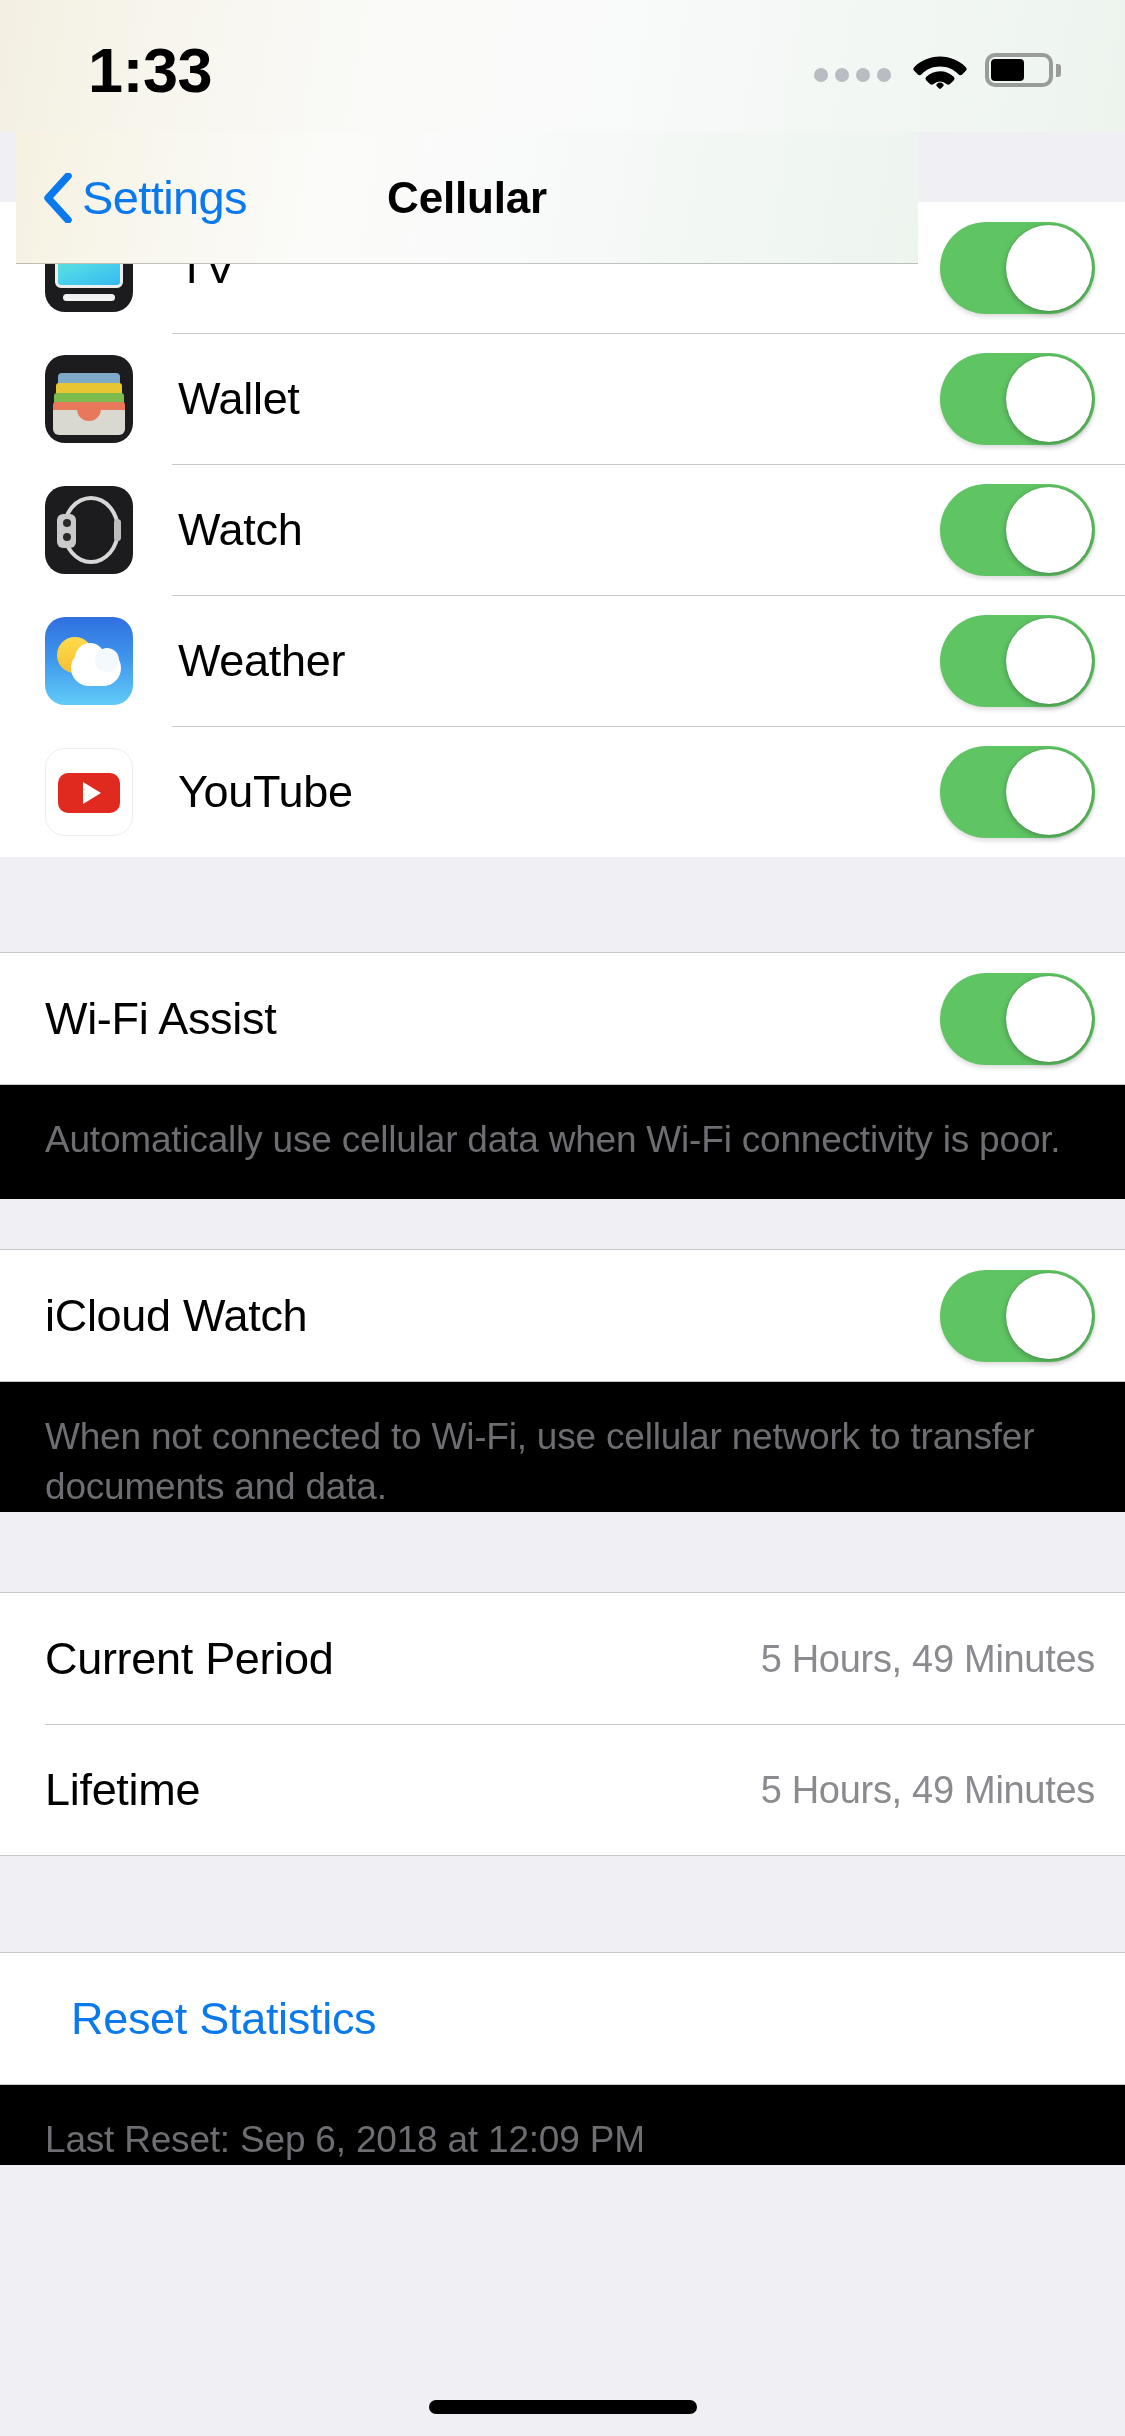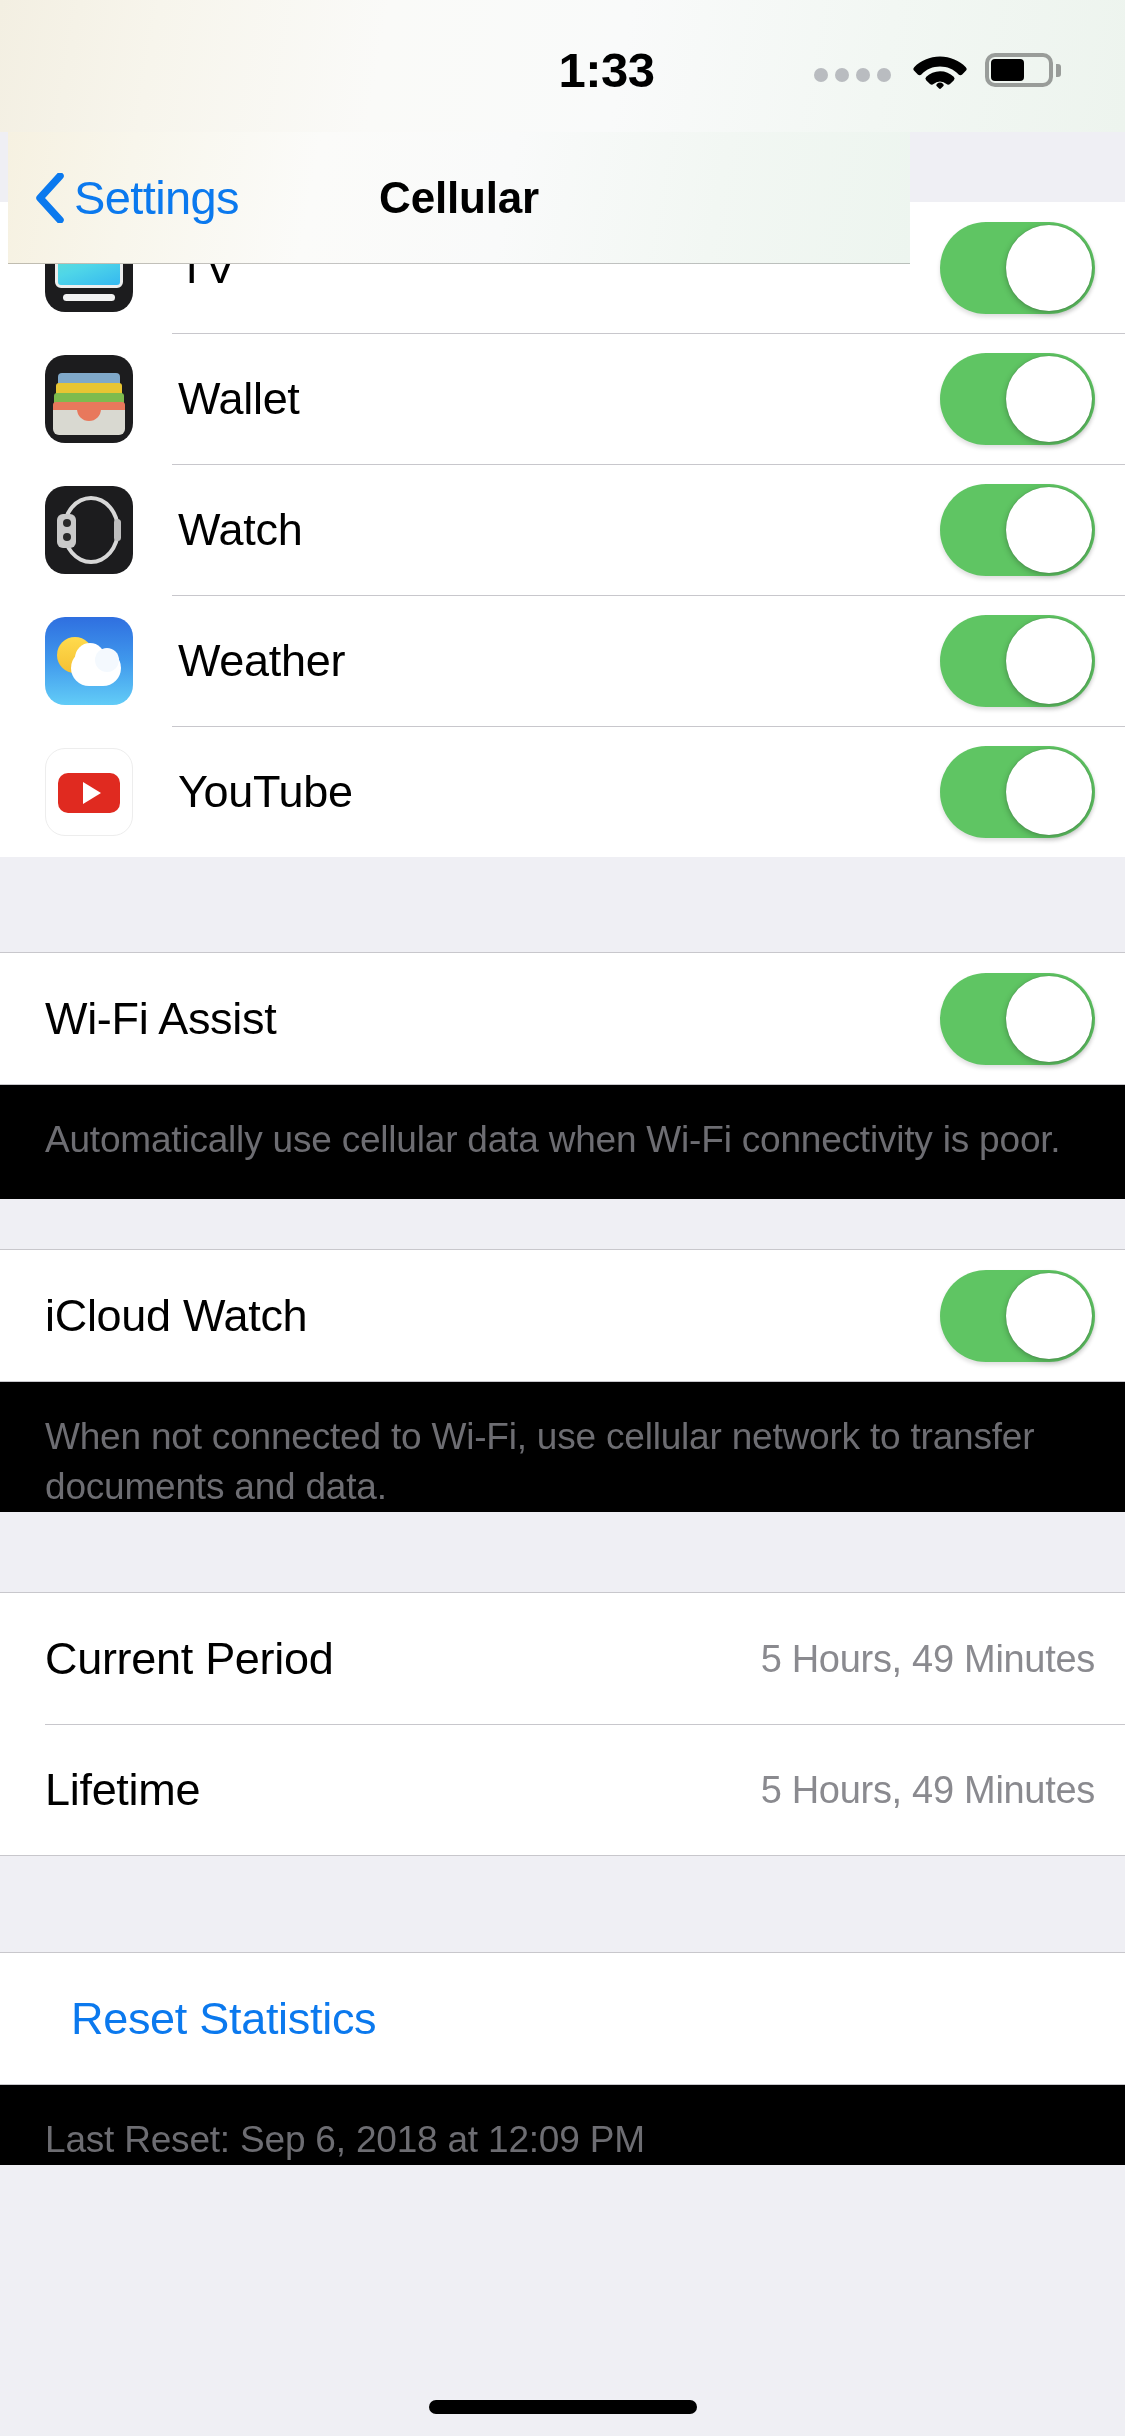--- a/index.html
+++ b/index.html
@@ -28,23 +28,23 @@
     height: 132px;
     z-index: 30;
     background: linear-gradient(100deg,
                 #F3EFE2 0%, #F7F5EC 14%, #FAFAF8 34%,
                 #F9FAFA 55%, #F2F7F3 78%, #EDF4EE 100%);
   }
   .status-time {
     position: absolute;
     left: 0; right: 0;
     top: 44px;
-    text-align: center;
+    text-align: left;
     padding-left: 88px;
-    font-size: 49px;
+    font-size: 63px;
     font-weight: bold;
     letter-spacing: -0.5px;
     color: #000;
     line-height: 52px;
   }
   .status-right {
     position: absolute;
     right: 72px;
     top: 46px;
     display: flex;
@@ -77,21 +77,21 @@
     position: absolute;
     right: -8px; top: 11px;
     width: 5px; height: 13px;
     background: rgba(0,0,0,0.36);
     border-radius: 0 3px 3px 0;
   }
 
   
   .nav-bar {
     position: absolute;
-    top: 132px; left: 8px;
+    top: 132px; left: 16px;
     width: 902px;
     height: 132px;
     z-index: 30;
     background: linear-gradient(100deg,
                 #F6F1E1 0%, #F8F6EC 14%, #FBFBF9 34%,
                 #F9FAFA 55%, #F2F7F3 78%, #EDF5EF 100%);
     border-bottom: 1px solid rgba(0,0,0,0.22);
   }
   .nav-back {
     position: absolute;

